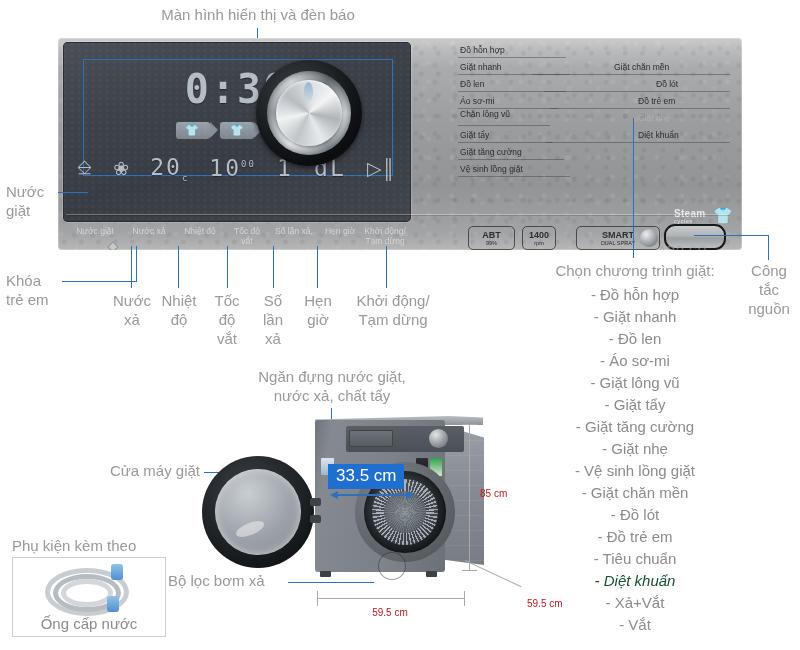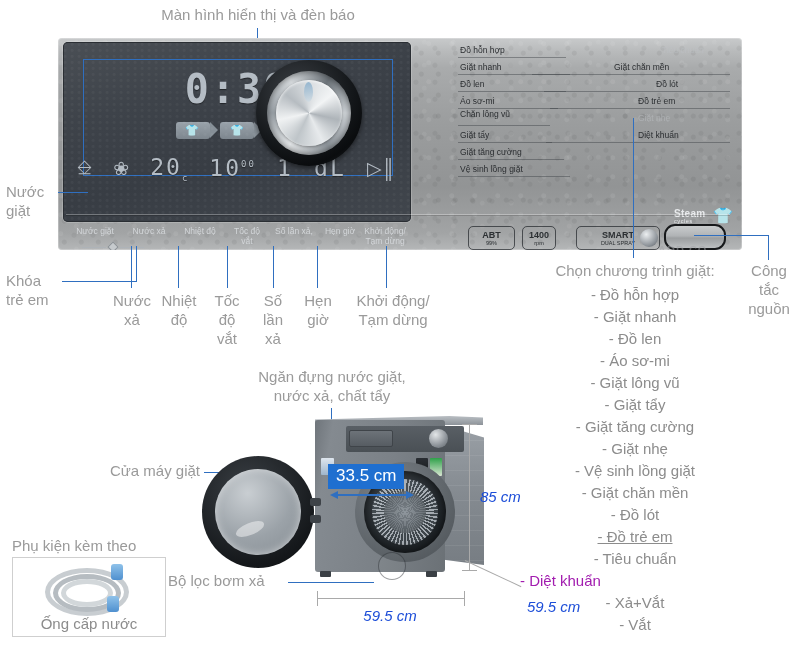--- a/index.html
+++ b/index.html
@@ -150,21 +150,21 @@
     box-shadow:inset 0 0 9px rgba(255,255,255,.55);}
   .wmopendoor .gl:after{content:"";position:absolute;left:20px;top:54px;width:30px;height:12px;border-radius:50%;
     background:rgba(255,255,255,.45);transform:rotate(-22deg);}
   .hinge{position:absolute;width:11px;height:8px;border-radius:2px;background:#3e4348;}
   .wmfilter{position:absolute;left:63px;top:132px;width:26px;height:26px;border-radius:50%;
     border:1px solid rgba(40,44,48,.45);background:rgba(255,255,255,.04);}
   .foot{position:absolute;bottom:-5px;width:11px;height:6px;background:#3b4045;border-radius:1px;}
   .stk{position:absolute;border-radius:1px;}
 
   
-  .dim{position:absolute;color:#1d4ed8;font-size:15px;font-style:italic;}
+  .dim{position:absolute;color:#b91c1c;font-size:10px;}
   .darr{position:absolute;background:#2f6fc0;}
   .dgray{position:absolute;background:#a9a9a9;}
   #cmBadge{position:absolute;left:328px;top:464px;background:#1f6fd0;color:#fff;
     font-size:17px;padding:2px 8px 3px;border-radius:0;font-weight:500;}
 
   
   #accbox{position:absolute;left:12px;top:557px;width:152px;height:78px;border:1px solid #cfcfcf;background:#fff;}
   #hoseWrap{position:absolute;left:22px;top:4px;width:108px;height:52px;}
   .hose{position:absolute;border-radius:50%;border:5px solid #c3c8cc;}
   .conn{position:absolute;width:12px;height:16px;border-radius:3px;
@@ -323,23 +323,23 @@
     <div class="lbl-c" style="font-size: 15px; color: rgb(140, 140, 140); line-height: 22px; text-align: center;">- Giặt nhanh</div>
     <div class="lbl-c" style="font-size: 15px; color: rgb(140, 140, 140); line-height: 22px; text-align: center;">- Đồ len</div>
     <div class="lbl-c" style="font-size: 15px; color: rgb(140, 140, 140); line-height: 22px; text-align: center;">- Áo sơ-mi</div>
     <div class="lbl-c" style="font-size: 15px; color: rgb(140, 140, 140); line-height: 22px; text-align: center;">- Giặt lông vũ</div>
     <div class="lbl-c" style="font-size: 15px; color: rgb(140, 140, 140); line-height: 22px; text-align: center;">- Giặt tẩy</div>
     <div class="lbl-c" style="font-size: 15px; color: rgb(140, 140, 140); line-height: 22px; text-align: center;">- Giặt tăng cường</div>
     <div class="lbl-c" style="font-size: 15px; color: rgb(140, 140, 140); line-height: 22px; text-align: center;">- Giặt nhẹ</div>
     <div class="lbl-c" style="font-size: 15px; color: rgb(140, 140, 140); line-height: 22px; text-align: center;">- Vệ sinh lồng giặt</div>
     <div class="lbl-c" style="font-size: 15px; color: rgb(140, 140, 140); line-height: 22px; text-align: center;">- Giặt chăn mền</div>
     <div class="lbl-c" style="font-size: 15px; color: rgb(140, 140, 140); line-height: 22px; text-align: center;">- Đồ lót</div>
-    <div class="lbl-c" style="font-size: 15px; color: rgb(140, 140, 140); line-height: 22px; text-align: center; text-decoration: underline;">- Đồ trẻ em</div>
+    <div class="lbl-c" style="font-size: 15px; color: rgb(140, 140, 140); line-height: 22px; text-align: center;">- Đồ trẻ em</div>
     <div class="lbl-c" style="font-size: 15px; color: rgb(140, 140, 140); line-height: 22px; text-align: center;">- Tiêu chuẩn</div>
-    <div class="lbl-c" style="font-size: 15px; color: #a21caf; line-height: 22px; text-align: left;">- Diệt khuẩn</div>
+    <div class="lbl-c" style="font-size: 15px; color: #14532d; line-height: 22px; text-align: center; font-style: italic;">- Diệt khuẩn</div>
     <div class="lbl-c" style="font-size: 15px; color: rgb(140, 140, 140); line-height: 22px; text-align: center;">- Xả+Vắt</div>
     <div class="lbl-c" style="font-size: 15px; color: rgb(140, 140, 140); line-height: 22px; text-align: center;">- Vắt</div>
   </div>
 
 <div class="line lv" style="left:768px;top:235px;height:25px;"></div>
 <div class="line lh" style="left:694px;top:235px;width:75px;"></div>
 <div class="lbl lbl-c" style="left:740px;top:262px;width:58px;white-space:pre-line;">Công
 tắc
 nguồn</div>
 

